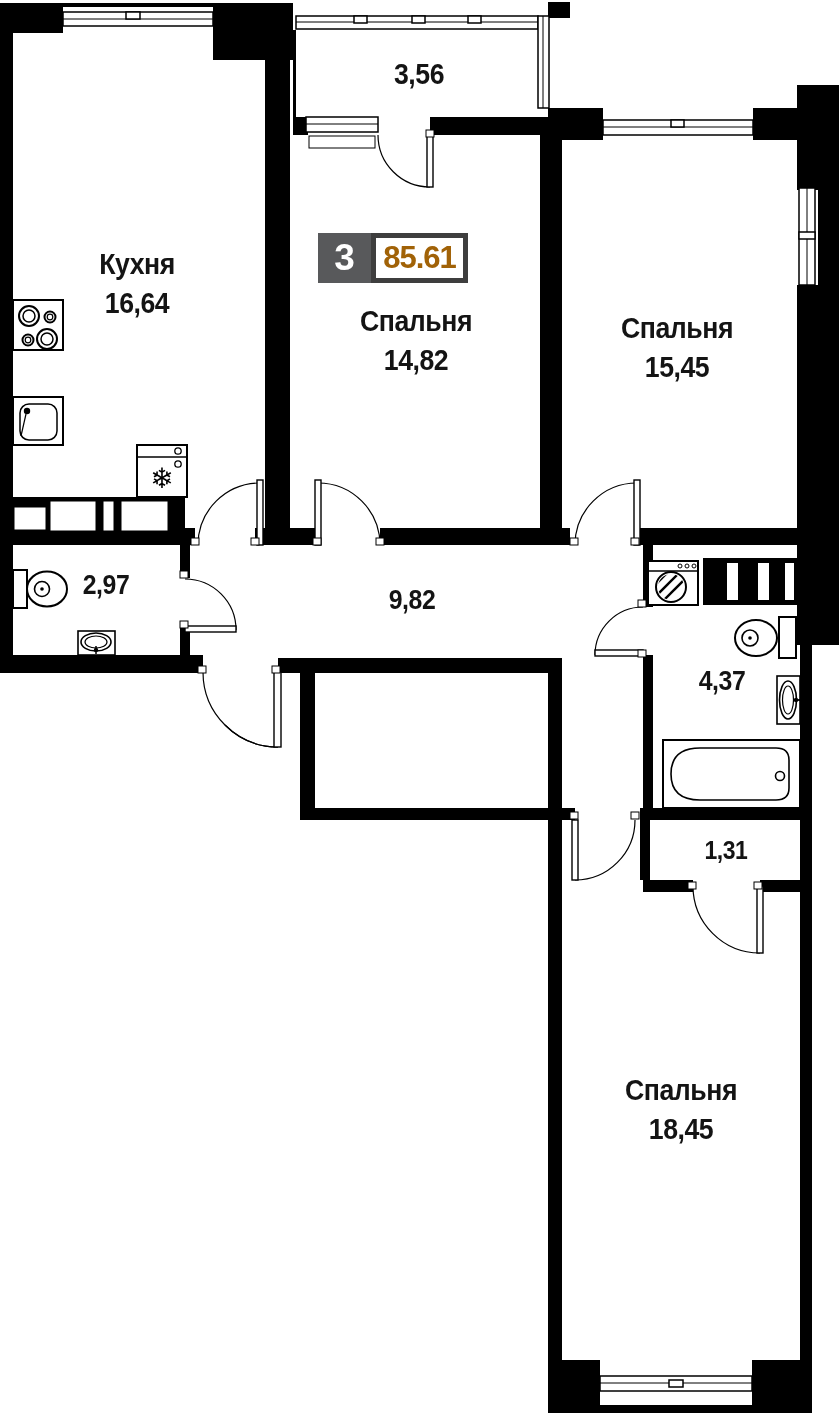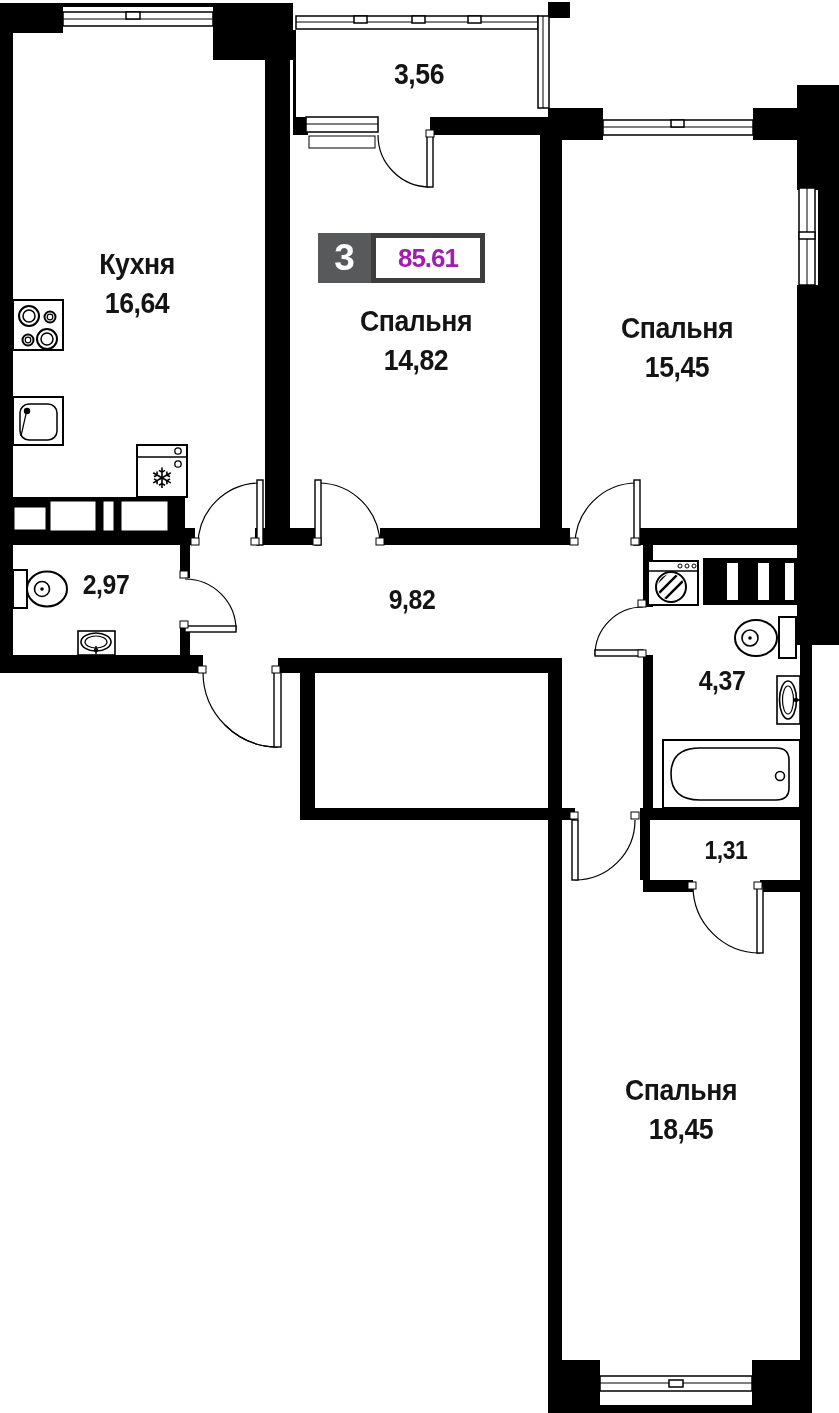--- a/index.html
+++ b/index.html
@@ -7,22 +7,22 @@
         font-family:"Liberation Sans",sans-serif;}
   .plan svg{position:absolute;left:0;top:0;}
   .lbl{position:absolute;transform:translateX(-50%) scaleX(.92);text-align:center;
        font-weight:700;color:var(--text,#141414);letter-spacing:-.5px;white-space:nowrap;}
   .lbl div{font-size:29px;line-height:39px;}
   .lbl.small div{font-size:27px;}
   .lbl.tiny div{font-size:25px;}
   .badge{position:absolute;left:318px;top:233px;display:flex;height:50px;}
   .badge-num{width:53px;background:var(--badge-gray,#58595b);color:#fff;font-size:37px;
              font-weight:700;display:flex;align-items:center;justify-content:center;}
-  .badge-area{width:114px;background:#fff;border:5px solid var(--badge-border,#3e3e3e);
-              color:#a21caf;font-size:26px;font-weight:700;display:flex;align-items:center;
+  .badge-area{width:97px;background:#fff;border:5px solid var(--badge-border,#3e3e3e);
+              color:#a16207;font-size:31px;font-weight:700;display:flex;align-items:center;
               justify-content:center;box-sizing:border-box;letter-spacing:-1px;}
 </style>
 </head>
 <body>
 
 <div class="plan">
 
 <svg width="839" height="1413" viewBox="0 0 839 1413">
 
   <g fill="#000">

